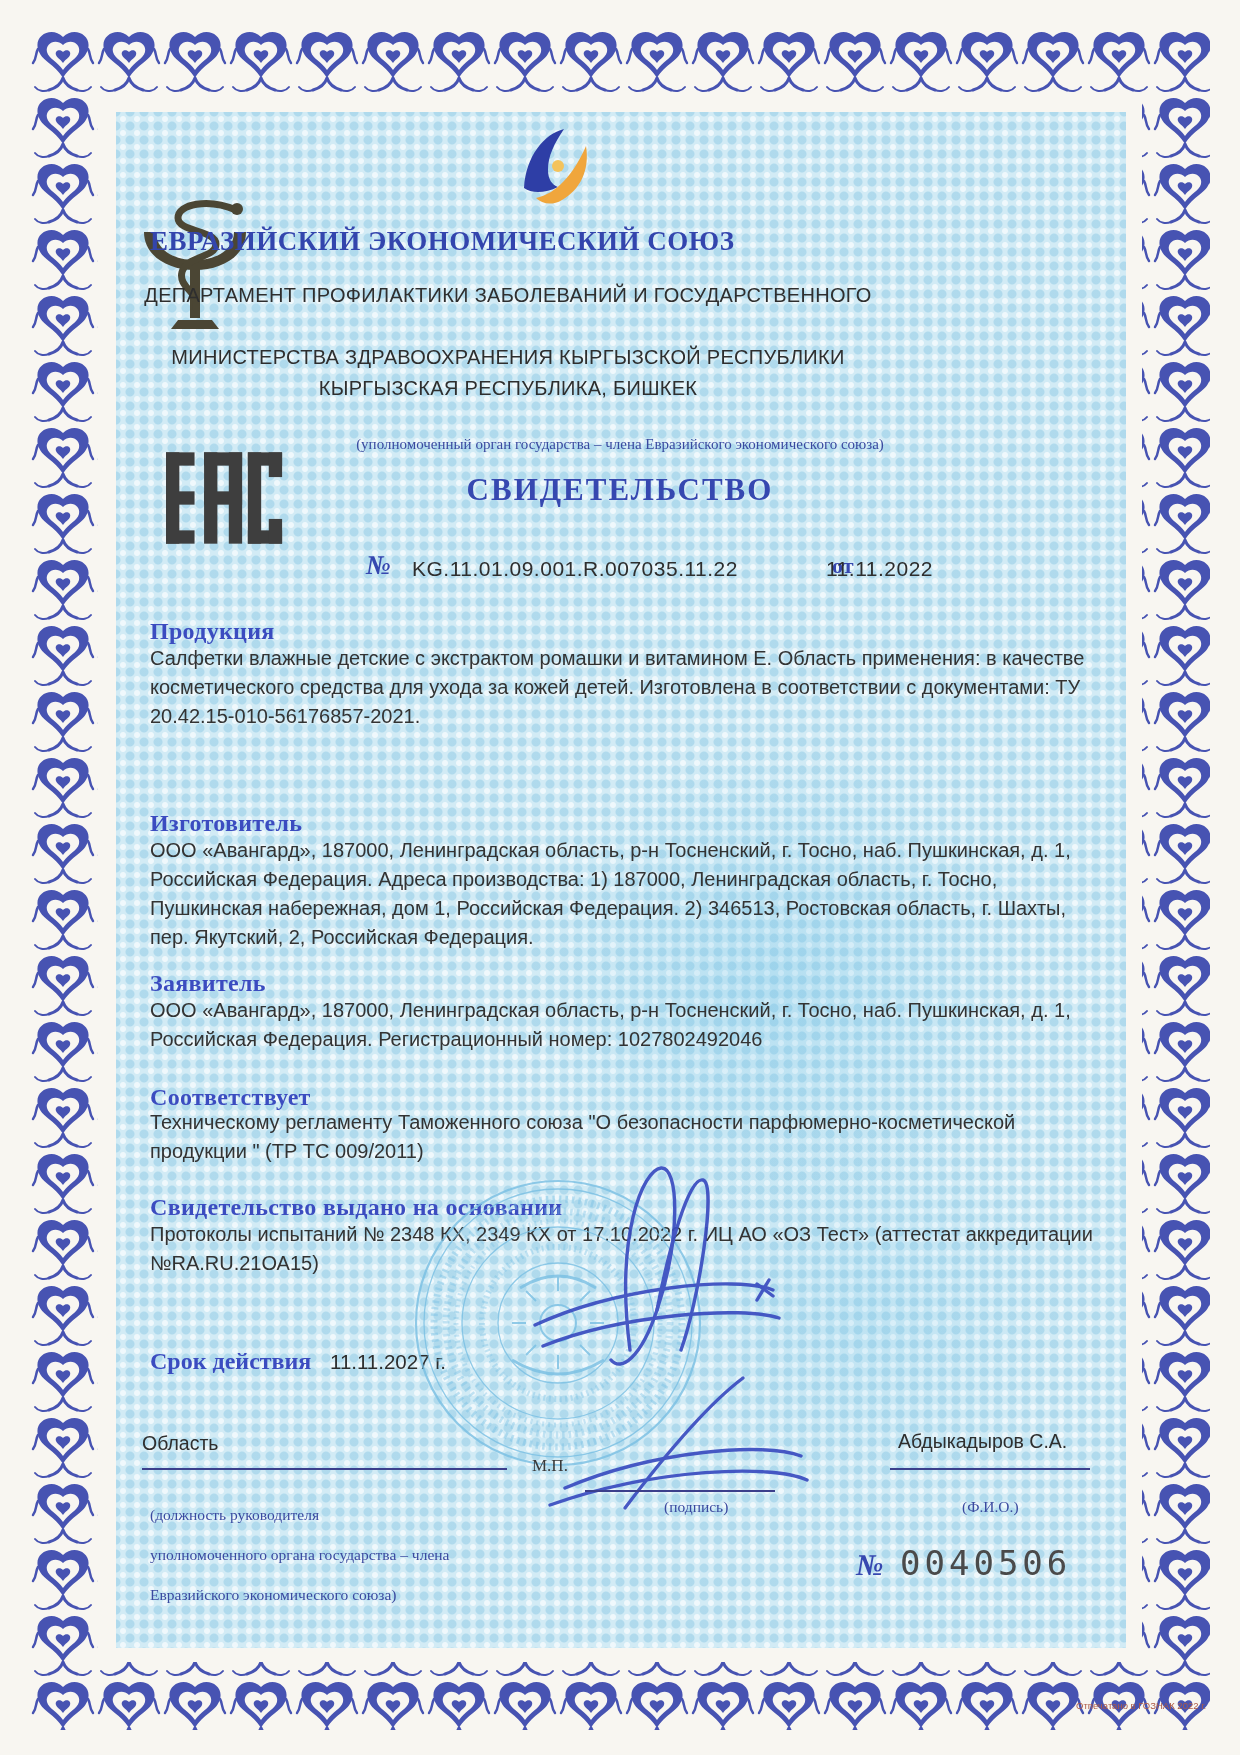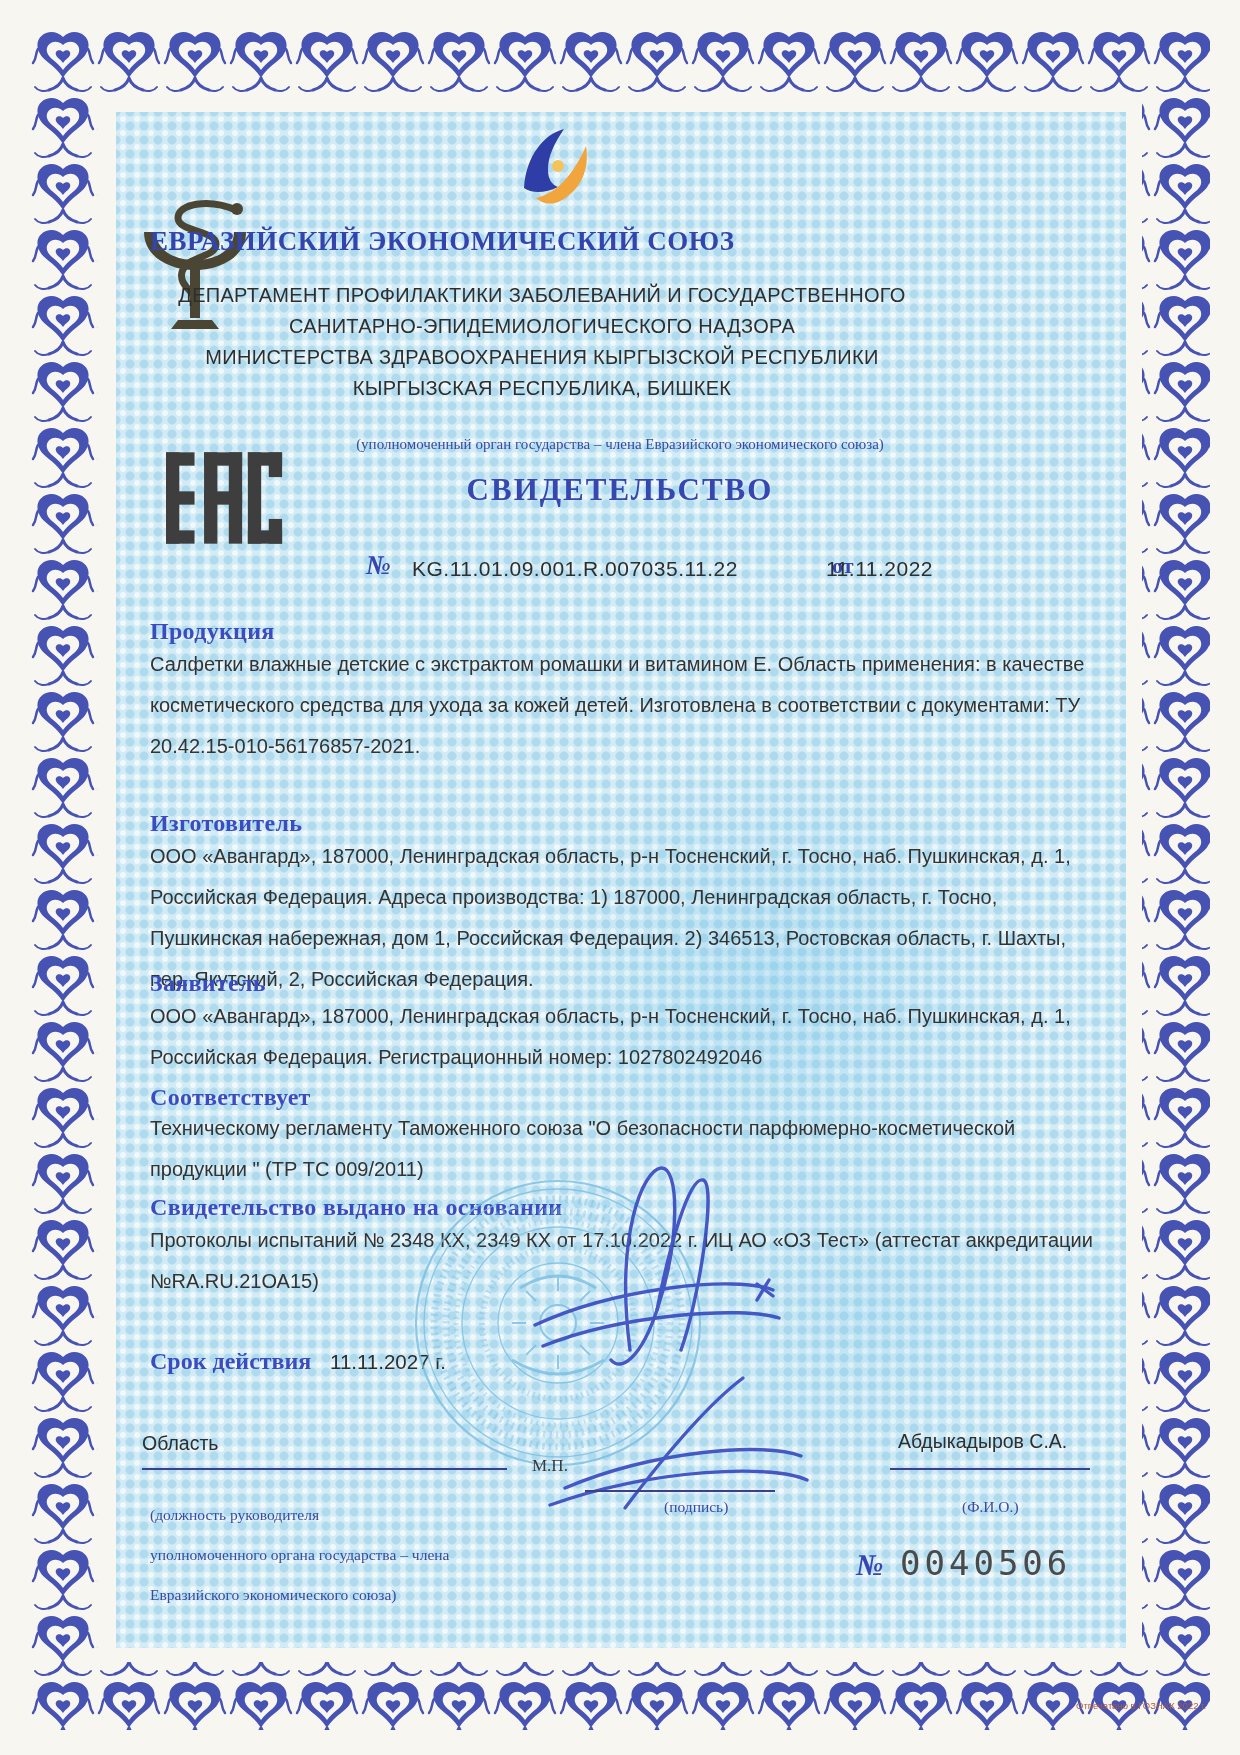--- a/index.html
+++ b/index.html
@@ -12,31 +12,31 @@
     background-image:
       radial-gradient(circle, rgba(255,255,255,0.65) 2.5px, rgba(255,255,255,0) 3.5px),
       radial-gradient(circle, rgba(124,192,224,0.40) 4px, rgba(124,192,224,0) 5px);
     background-size:14px 14px,14px 14px;background-position:0 0,7px 7px;}
   .wm1{position:absolute;left:380px;top:600px;width:560px;height:540px;
     background:radial-gradient(ellipse at center, rgba(116,196,232,.32), rgba(116,196,232,0) 62%);}
   .wm2{position:absolute;left:520px;top:960px;width:460px;height:480px;
     background:radial-gradient(ellipse at center, rgba(116,196,232,.22), rgba(116,196,232,0) 60%);}
   .union-title{left:150px;top:226px;width:800px;text-align:left;
     font-family:"Liberation Serif",serif;font-weight:bold;font-size:27px;color:#3345ad;letter-spacing:.5px;}
-  .dept{left:132px;width:820px;text-align:center;font-size:20px;color:#2e2e2e;letter-spacing:.3px;}
+  .dept{left:140px;width:736px;text-align:center;font-size:20px;color:#2e2e2e;letter-spacing:.3px;}
   .auth-note{left:300px;top:436px;width:640px;text-align:center;
     font-family:"Liberation Serif",serif;font-size:15px;color:#3a4aa0;}
   .cert-t1{left:320px;top:472px;width:600px;text-align:center;
     font-family:"Liberation Serif",serif;font-weight:bold;font-size:31px;color:#3648b0;letter-spacing:2px;}
   .cert-t2{left:310px;top:512px;width:640px;text-align:center;
     font-family:"Liberation Serif",serif;font-weight:bold;font-size:26px;color:#3648b0;letter-spacing:.5px;}
   .num-sym{font-family:"Liberation Serif",serif;font-weight:bold;font-style:italic;font-size:27px;color:#3648b0;}
   .num-val{font-size:21px;color:#2e2e2e;letter-spacing:.5px;}
   .sec-h{left:150px;font-family:"Liberation Serif",serif;font-weight:bold;font-size:24px;color:#3b4cc0;letter-spacing:.3px;}
-  .sec-b{left:150px;width:950px;font-size:20px;line-height:41px;color:#333;}
+  .sec-b{left:150px;width:950px;font-size:20px;line-height:29px;color:#333;}
   .validity-label{left:150px;top:1348px;font-family:"Liberation Serif",serif;font-weight:bold;font-size:24px;color:#3b4cc0;}
   .validity-value{left:330px;top:1350px;font-size:20.5px;color:#2e2e2e;}
   .sig-text{font-size:19.5px;color:#2e2e2e;}
   .uline{background:#3b3f8c;height:2px;}
   .small-note{font-family:"Liberation Serif",serif;font-size:15.5px;color:#3a4aa0;}
   .mp{font-family:"Liberation Serif",serif;font-size:17px;color:#3a3a3a;}
   .serial-sym{font-family:"Liberation Serif",serif;font-weight:bold;font-style:italic;font-size:30px;color:#3648b0;}
   .serial-num{font-family:"DejaVu Sans Mono",monospace;font-size:34px;color:#4a4a4a;letter-spacing:4px;}
   .print-note{font-size:9.5px;color:#ad5a45;}
 </style>
@@ -76,21 +76,20 @@
   </svg>
 
   <svg class="abs" style="left:496px;top:126px;" width="105" height="82" viewBox="0 0 105 82">
     <path d="M28,62 C30,30 48,8 68,3 C58,18 52,30 52,44 C52,53 56,59 62,61 C50,67 36,68 28,62 Z" fill="#2e3ea6"></path>
     <path d="M40,72 C60,68 78,48 90,20 C94,44 84,64 66,74 C56,80 46,78 40,72 Z" fill="#f0a63c"></path>
     <circle cx="62" cy="40" r="6" fill="#f4c35c"></circle>
   </svg>
 
   <div class="abs union-title">ЕВРАЗИЙСКИЙ ЭКОНОМИЧЕСКИЙ СОЮЗ</div>
   <div class="abs dept" style="top:284px;">ДЕПАРТАМЕНТ ПРОФИЛАКТИКИ ЗАБОЛЕВАНИЙ И ГОСУДАРСТВЕННОГО</div>
-  <div class="abs dept" style="top:315px;">САНИТАРНО-ЭПИДЕМИОЛОГИЧЕСКОГО НАДЗОРА</div>
   <div class="abs dept" style="top:346px;">МИНИСТЕРСТВА ЗДРАВООХРАНЕНИЯ КЫРГЫЗСКОЙ РЕСПУБЛИКИ</div>
   <div class="abs dept" style="top:377px;">КЫРГЫЗСКАЯ РЕСПУБЛИКА, БИШКЕК</div>
   <div class="abs auth-note">(уполномоченный орган государства – члена Евразийского экономического союза)</div>
 
   <svg class="abs" style="left:166px;top:452px;" width="118" height="92" viewBox="0 0 124 96">
     <g fill="#3e3e3e">
       <rect x="0" y="0" width="14" height="96"></rect>
         <rect x="0" y="0" width="30" height="14"></rect>
       <rect x="0" y="41" width="30" height="14"></rect>
         <rect x="0" y="82" width="30" height="14"></rect>

